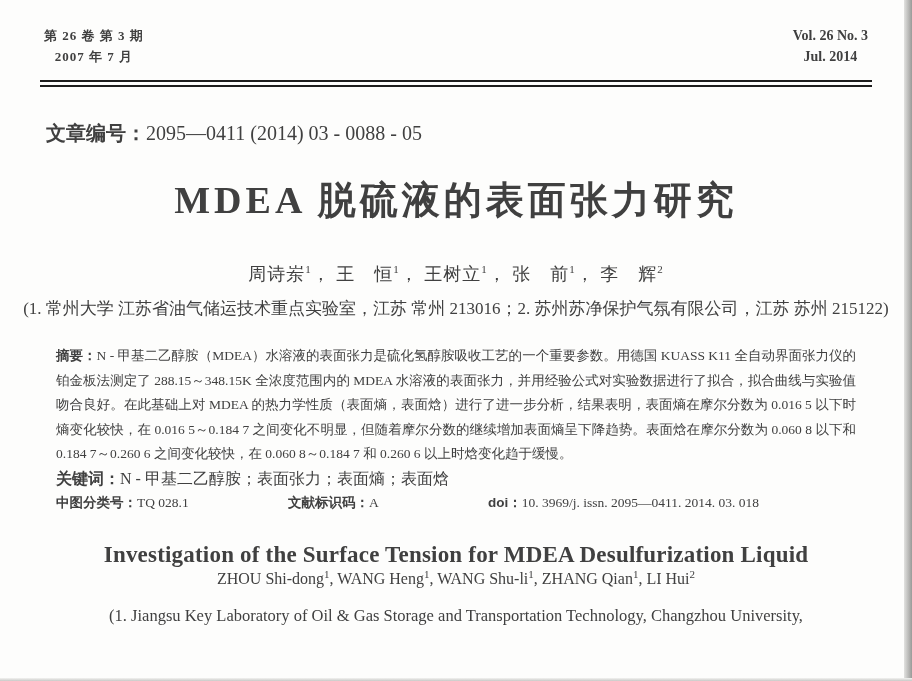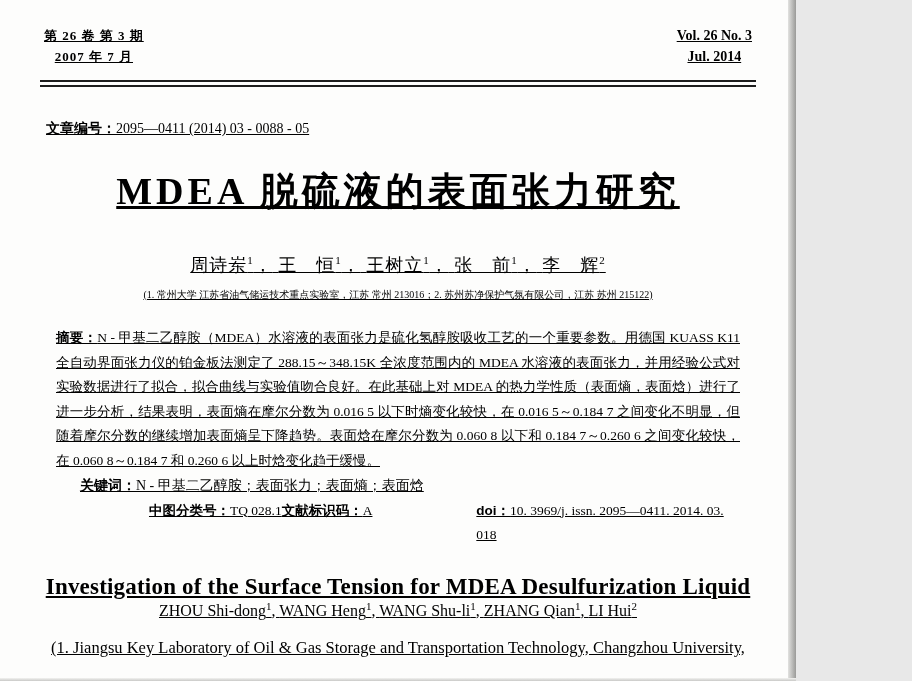--- a/index.html
+++ b/index.html
@@ -1,24 +1,23 @@
 <!DOCTYPE html>
 <html><head>
 <meta charset="utf-8">
 <style>
   html,body{margin:0;padding:0;background:#e8e8e8;}
   .page{
     position:relative;
-    width:796px;height:681px;
+    width:912px;height:681px;
     background:#fdfdfc;
     overflow:hidden;
     font-family:"Liberation Serif","DejaVu Serif",serif;
-    color:#000000;
+    color:#404040;
     box-sizing:border-box;
-    text-decoration:underline;
   }
   .edge-right{
     position:absolute;top:0;right:0;width:8px;height:100%;
     background:linear-gradient(to right,#e2e2e0,#9a9a98);
   }
   .edge-bottom{
     position:absolute;bottom:0;left:0;width:100%;height:3px;
     background:linear-gradient(to bottom,#f2f2f0,#c9c9c7);
   }
   
@@ -31,38 +30,38 @@
   .jheader .jtitle .cn{font-size:15px;font-weight:bold;letter-spacing:2px;}
   .jheader .jtitle .en{font-size:15px;}
   .jheader .vol{font-size:14px;font-weight:bold;line-height:21px;text-align:center;}
   .rule{
     margin:13px 40px 0 40px;
     height:3px;
     border-top:2px solid #1d1d1d;
     border-bottom:2px solid #1d1d1d;
   }
   
-  .artnum{margin:33px 0 0 46px;font-size:14px;}
+  .artnum{margin:33px 0 0 46px;font-size:20px;}
   .lbl{font-family:"Liberation Sans","DejaVu Sans",sans-serif;font-weight:bold;}
   
   .title-cn{
     margin-top:28px;text-align:center;
     font-size:38px;font-weight:600;letter-spacing:4px;
   }
   .authors-cn{margin-top:36px;text-align:center;font-size:18px;letter-spacing:1px;}
   .authors-cn sup,.authors-en sup{font-size:11px;}
-  .affil-cn{margin-top:11px;text-align:center;font-size:10px;}
+  .affil-cn{margin-top:11px;text-align:center;font-size:17px;}
   
   .abstract{
     margin:24px 56px 0 56px;
     font-size:13.5px;line-height:24.5px;text-align:justify;
   }
-  .kwline{margin:0 80px;font-size:14px;line-height:24.5px;}
+  .kwline{margin:0 56px;font-size:16px;line-height:24.5px;}
   .clcline{margin:0 56px;font-size:13.5px;line-height:24.5px;display:flex;}
-  .clcline .item1{width:232px;text-align:right;}
+  .clcline .item1{width:232px;}
   .clcline .item2{width:200px;}
   
   .title-en{margin-top:26px;text-align:center;font-size:23px;font-weight:bold;letter-spacing:0.2px;}
   .authors-en{text-align:center;font-size:16px;}
   .affil-en{margin-top:14px;text-align:center;font-size:16.5px;line-height:27px;}
 </style>
 </head>
 <body>
 
 <div class="page">

